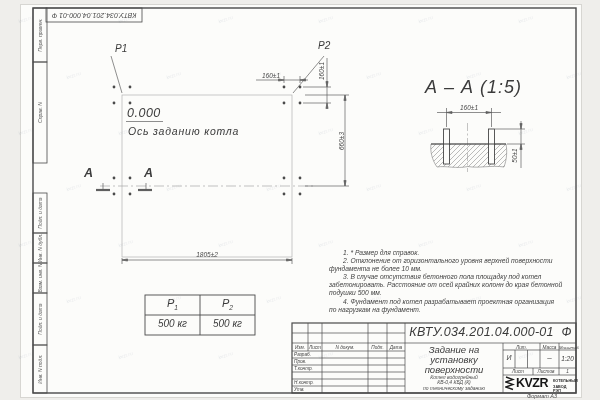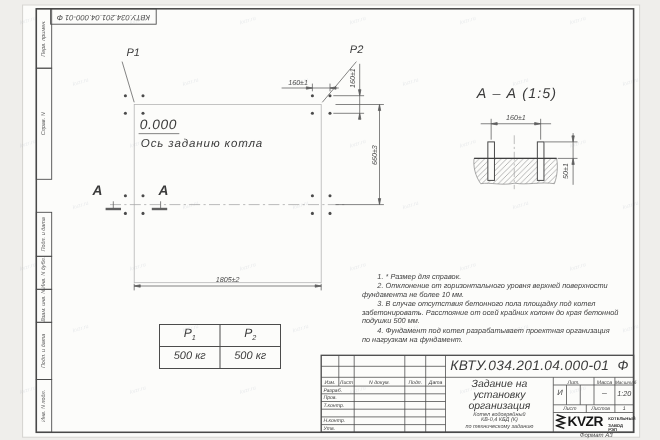--- a/index.html
+++ b/index.html
@@ -221,21 +221,21 @@
   <div class="t" style="left:318px;top:40px;font-size:10px;">P2</div>
   <div class="t" style="left:127px;top:106px;font-size:12.5px;font-weight:500;letter-spacing:.5px;">0.000</div>
   <div class="t" style="left:128px;top:125px;font-size:10.5px;letter-spacing:.8px;">Ось заданию котла</div>
   <div class="t dim ctr" style="left:255px;top:72px;width:32px;">160±1</div>
   <div class="t dim rot90" style="left:318px;top:84px;width:26px;">160±1</div>
   <div class="t dim rot90" style="left:338px;top:158px;width:34px;">660±3</div>
   <div class="t dim ctr" style="left:189px;top:250.5px;width:36px;">1805±2</div>
   <div class="t" style="left:84px;top:166px;font-size:12.5px;font-weight:600;">А</div>
   <div class="t" style="left:144px;top:166px;font-size:12.5px;font-weight:600;">А</div>
 
-  <div class="t ctr" style="left:425px;top:77px;width:90px;font-size:13px;letter-spacing:1px;">А – А (1:5)</div>
+  <div class="t ctr" style="left:425px;top:77px;width:90px;font-size:18px;letter-spacing:1px;">А – А (1:5)</div>
   <div class="t dim ctr" style="left:447px;top:103.5px;width:44px;">160±1</div>
   <div class="t dim rot90" style="left:510.5px;top:167px;width:23px;">50±1</div>
 
   <div class="t ctr" style="left:145px;top:297px;width:55px;font-size:11px;">
     <span>P</span><sub>1</sub>
   </div>
   <div class="t ctr" style="left:200px;top:297px;width:55px;font-size:11px;">
     <span>P</span><sub>2</sub>
   </div>
   <div class="t ctr" style="left:145px;top:318px;width:55px;font-size:10px;font-weight:500;">500 кг</div>
@@ -250,21 +250,21 @@
     <div>подушки 500 мм.</div>
     <div class="ind">4. Фундамент под котел разрабатывает проектная организация</div>
     <div>по нагрузкам на фундамент.</div>
   </div>
 
   <div class="t ctr pre" style="left:406px;top:325px;width:169px;font-size:12.5px;font-weight:500;letter-spacing:.3px;">КВТУ.034.201.04.000-01  Ф</div>
 
   <div class="t ctr" style="left:405px;top:344.5px;width:98px;font-size:9.5px;line-height:10.2px;white-space:normal;">
     <div>Задание на</div>
     <div>установку</div>
-    <div>организация</div>
+    <div>поверхности</div>
   </div>
   <div class="t ctr" style="left:405px;top:374.5px;width:98px;font-size:5px;line-height:5.9px;white-space:normal;color:#4c4c4c;">
     <div>Котел водогрейный</div>
     <div>КВ-0,4 КБД (К)</div>
     <div>по техническому заданию</div>
   </div>
 
   <div class="t tb ctr" style="left:292px;top:344.6px;width:16px;">Изм.</div>
   <div class="t tb ctr" style="left:308px;top:344.6px;width:14px;">Лист</div>
   <div class="t tb ctr" style="left:322px;top:344.6px;width:46px;">N докум.</div>

